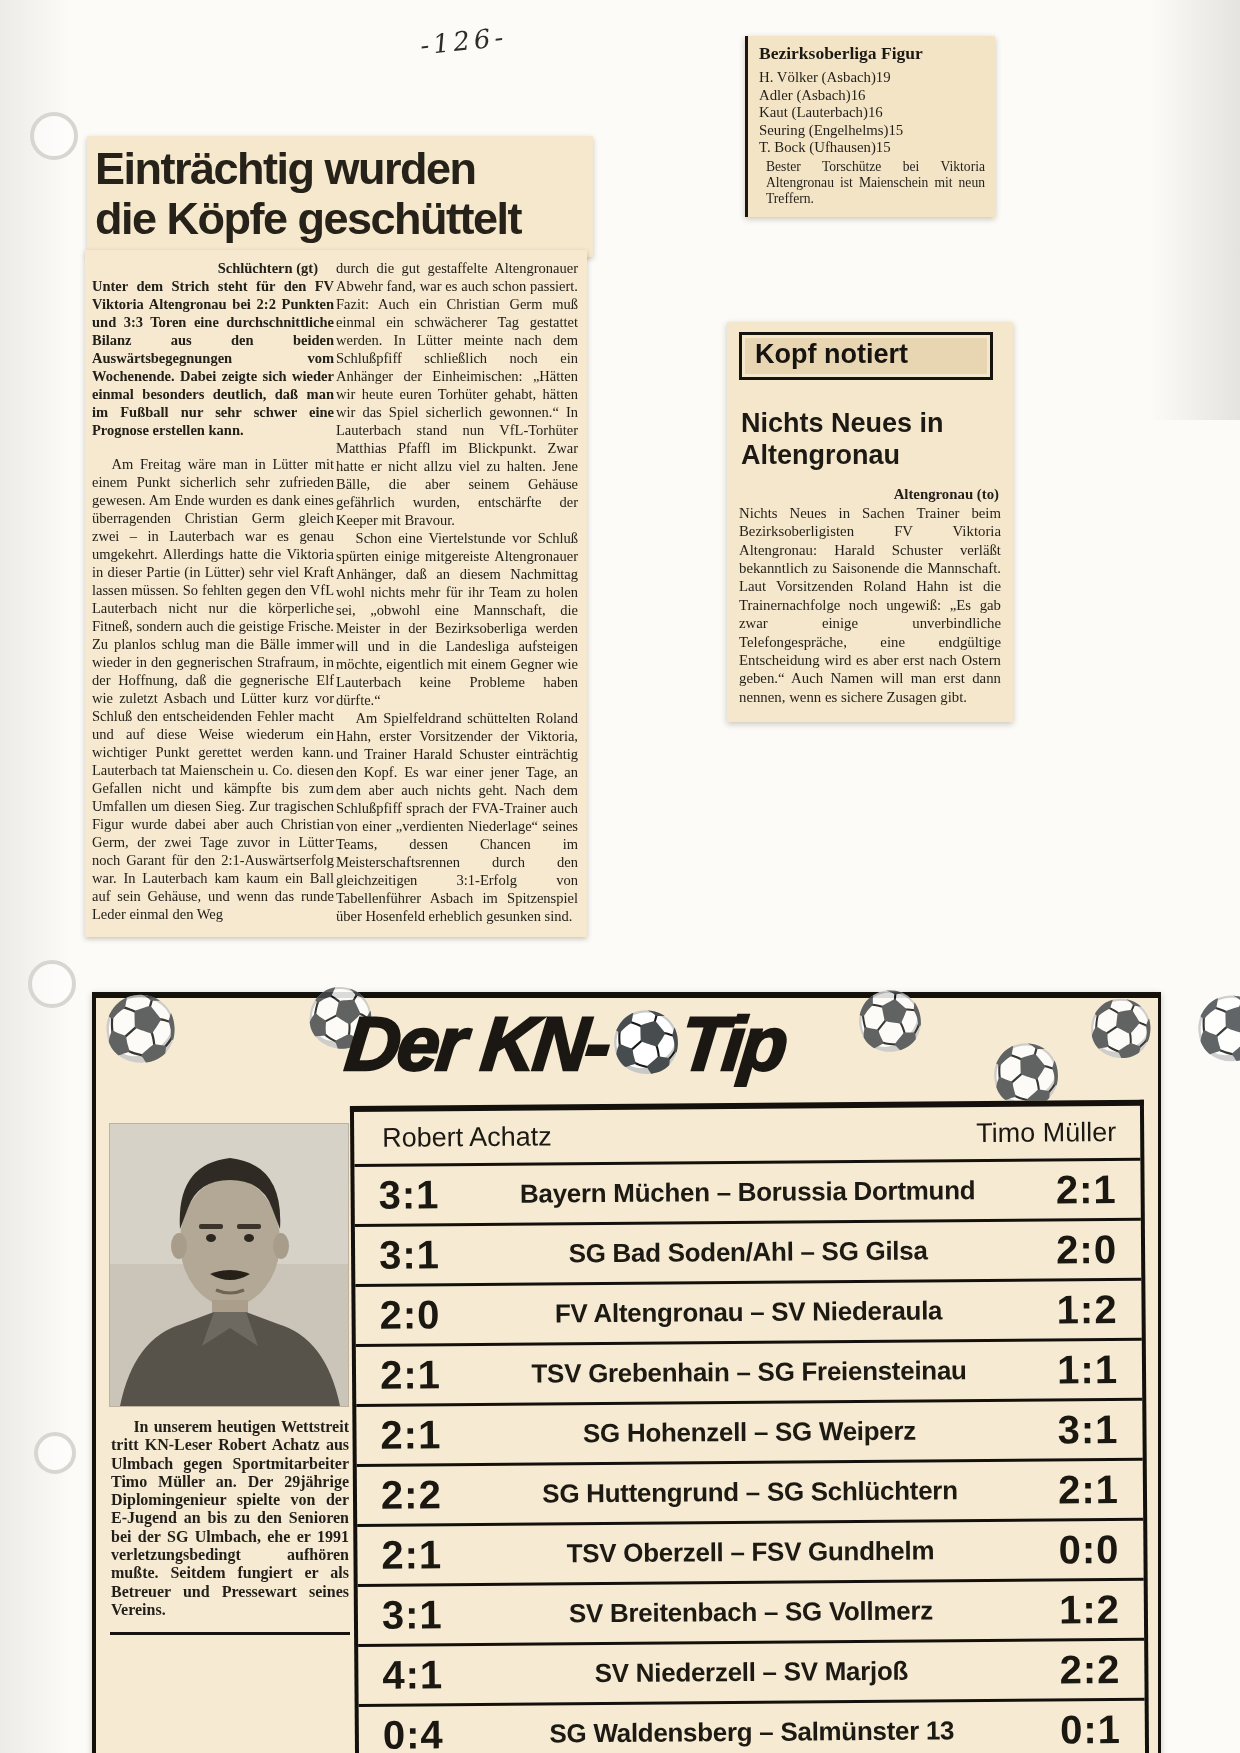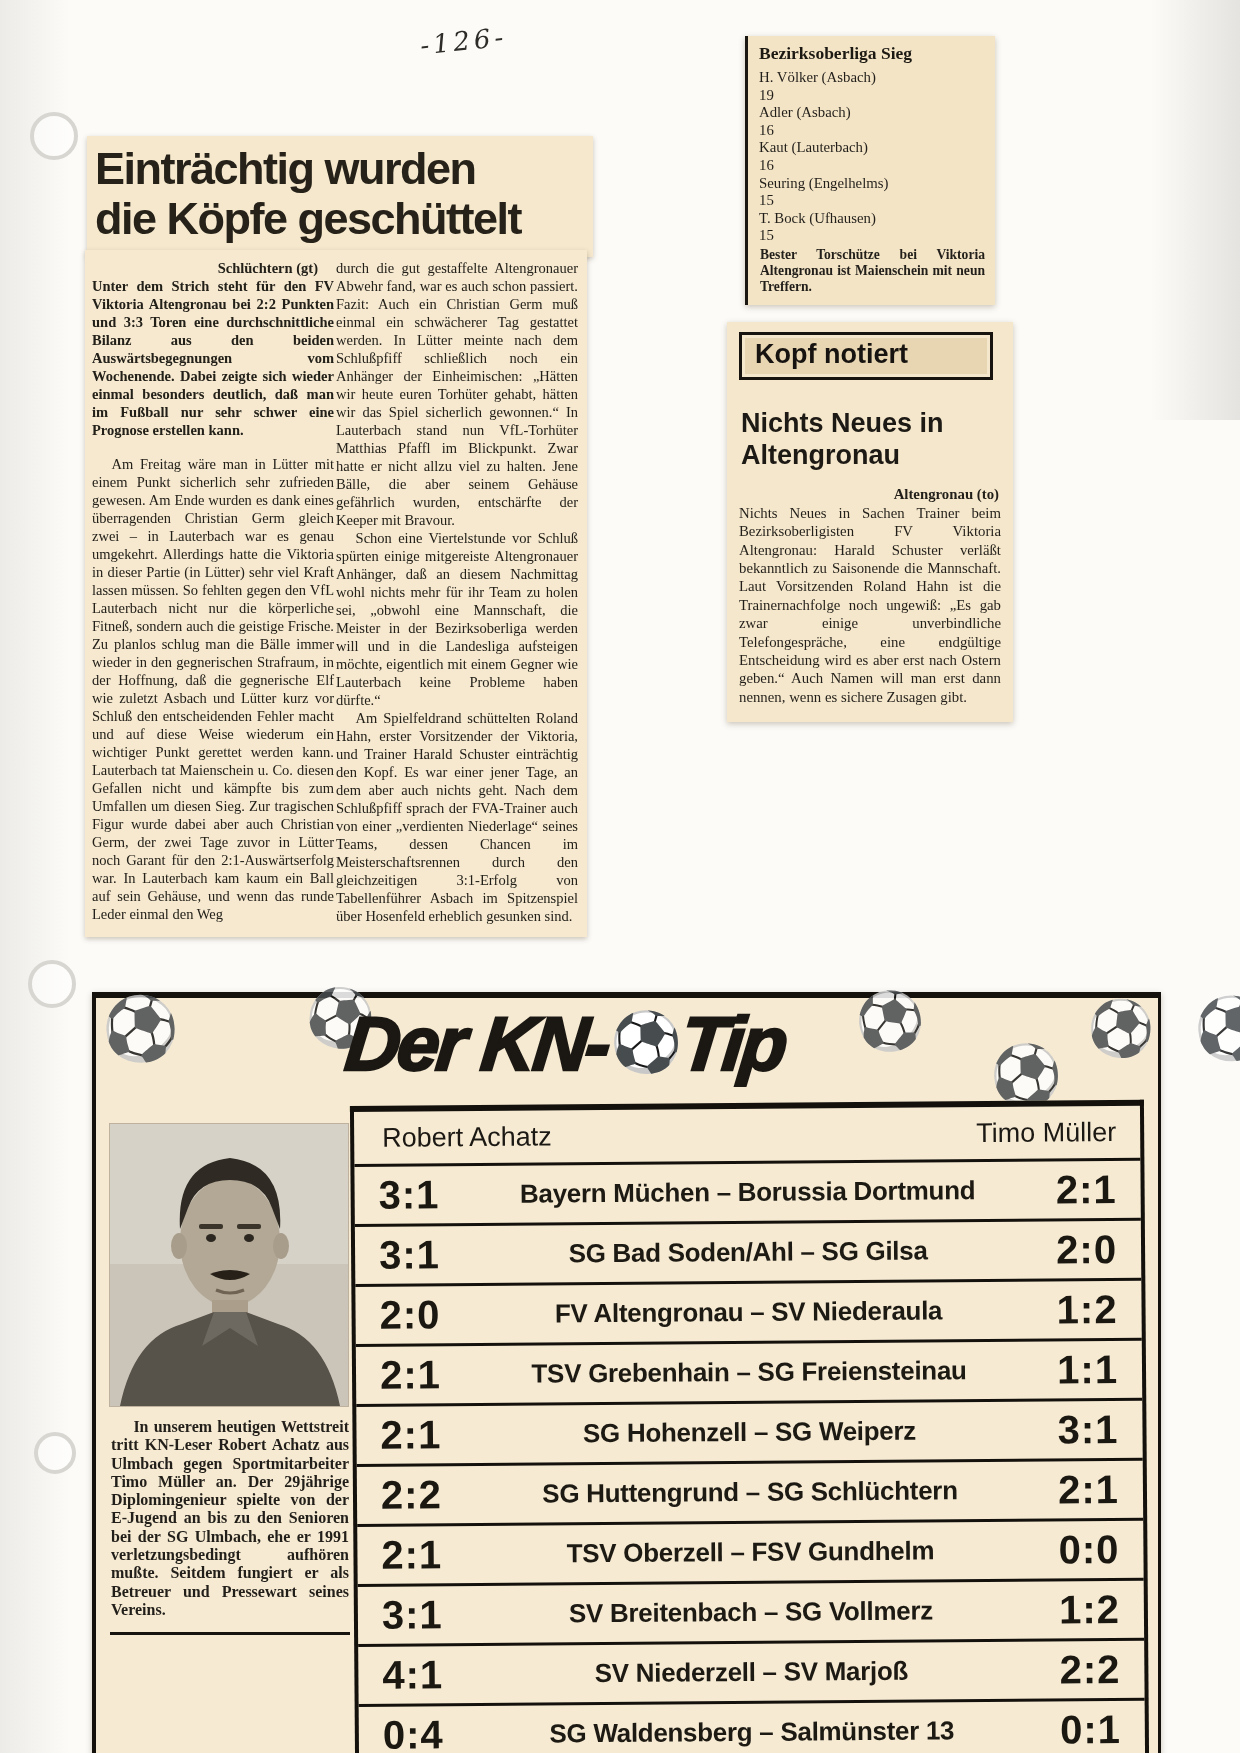--- a/index.html
+++ b/index.html
@@ -32,22 +32,22 @@
   .col{width:242px;font-size:14.5px;line-height:18px;text-align:justify;color:#232019;}
   .col p{margin:0;}
   .dateline{text-align:right;font-weight:700;padding-right:16px;}
   .lead{font-weight:700;}
   .col .indent{text-indent:1.35em;}
   .col1 .indent{margin-top:16px;}
 
   
   .scorer{left:745px;top:36px;width:250px;padding:7px 10px 9px 11px;background:#f3e4c6;border-left:3px solid #1a1713;box-sizing:border-box;}
   .scorer h2{margin:0 0 5px 0;font-size:17.5px;font-weight:700;color:#1c1913;}
-  .scorer-row{display:flex;justify-content:flex-start;font-size:14.8px;line-height:17.6px;flex-direction:column;}
-  .sfoot{margin:2px 0 0 1px;font-size:13.6px;line-height:16.2px;text-align:justify;font-weight:bold;}
+  .scorer-row{display:flex;justify-content:flex-start;font-size:14.8px;line-height:17.6px;}
+  .sfoot{margin:2px 0 0 7px;font-size:13.6px;line-height:16.2px;text-align:justify;}
 
   
   .kurz{left:727px;top:322px;width:286px;padding:10px 12px 16px 12px;background:#f5e7cb;box-sizing:border-box;}
   .kurz-label-box{border:3px solid #17130e;padding:3px;width:242px;}
   .kurz-label-box span{display:block;background:#e7d6b1;padding:1px 10px 4px 10px;
        font-family:"Liberation Sans",sans-serif;font-size:27px;font-weight:700;color:#161310;}
   .kurz h3{margin:28px 0 14px 2px;width:225px;font-family:"Liberation Sans",sans-serif;
        font-size:27px;line-height:1.18;font-weight:700;color:#1d1a15;}
   .kdateline{margin:0 2px 1px 0;text-align:right;font-weight:700;font-size:14.8px;}
   .kbody{margin:0;font-size:14.8px;line-height:18.4px;text-align:justify;}
@@ -109,21 +109,21 @@
     </div>
     <div class="col col2">
       <p>durch die gut gestaffelte Altengronauer Abwehr fand, war es auch schon passiert. Fazit: Auch ein Christian Germ muß einmal ein schwächerer Tag gestattet werden. In Lütter meinte nach dem Schlußpfiff schließlich noch ein Anhänger der Einheimischen: „Hätten wir heute euren Torhüter gehabt, hätten wir das Spiel sicherlich gewonnen.“ In Lauterbach stand nun VfL-Torhüter Matthias Pfaffl im Blickpunkt. Zwar hatte er nicht allzu viel zu halten. Jene Bälle, die aber seinem Gehäuse gefährlich wurden, entschärfte der Keeper mit Bravour.</p>
       <p class="indent">Schon eine Viertelstunde vor Schluß spürten einige mitgereiste Altengronauer Anhänger, daß an diesem Nachmittag wohl nichts mehr für ihr Team zu holen sei, „obwohl eine Mannschaft, die Meister in der Bezirksoberliga werden will und in die Landesliga aufsteigen möchte, eigentlich mit einem Gegner wie Lauterbach keine Probleme haben dürfte.“</p>
       <p class="indent">Am Spielfeldrand schüttelten Roland Hahn, erster Vorsitzender der Viktoria, und Trainer Harald Schuster einträchtig den Kopf. Es war einer jener Tage, an dem aber auch nichts geht. Nach dem Schlußpfiff sprach der FVA-Trainer auch von einer „verdienten Niederlage“ seines Teams, dessen Chancen im Meisterschaftsrennen durch den gleichzeitigen 3:1-Erfolg von Tabellenführer Asbach im Spitzenspiel über Hosenfeld erheblich gesunken sind.</p>
     </div>
   </div>
 </section>
 
 <aside class="clip scorer">
-  <h2>Bezirksoberliga Sieg</h2>
+  <h2>Bezirksoberliga Figur</h2>
   <div class="scorer-row">
       <span>H. Völker (Asbach)</span>
       <span>19</span>
     </div>
   <div class="scorer-row">
       <span>Adler (Asbach)</span>
       <span>16</span>
     </div>
   <div class="scorer-row">
       <span>Kaut (Lauterbach)</span>

